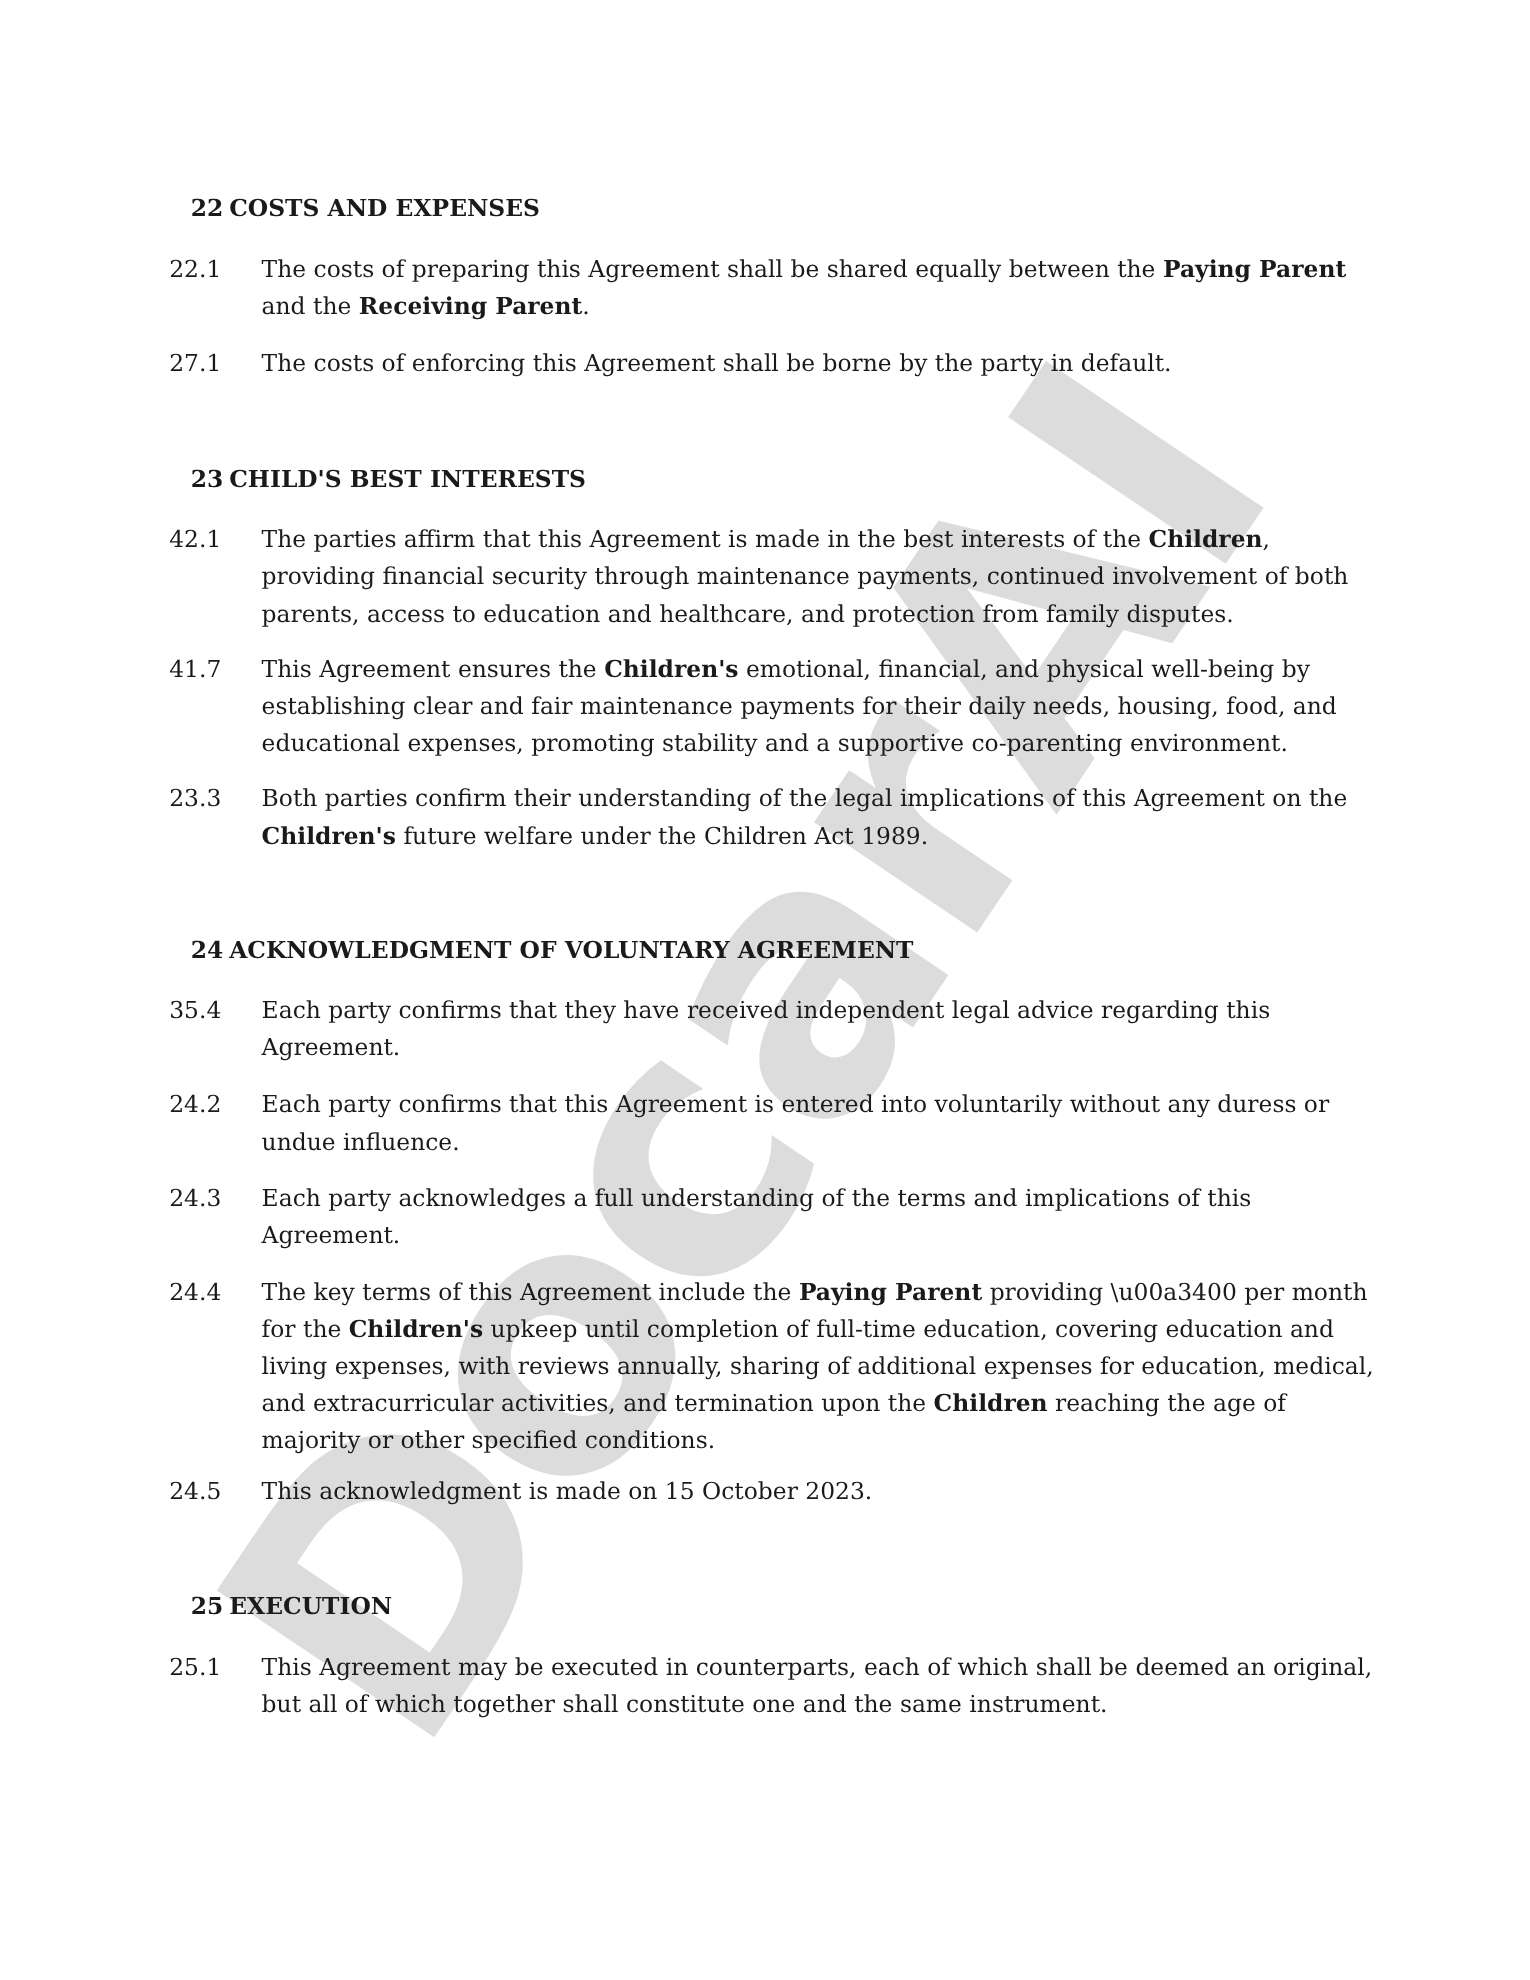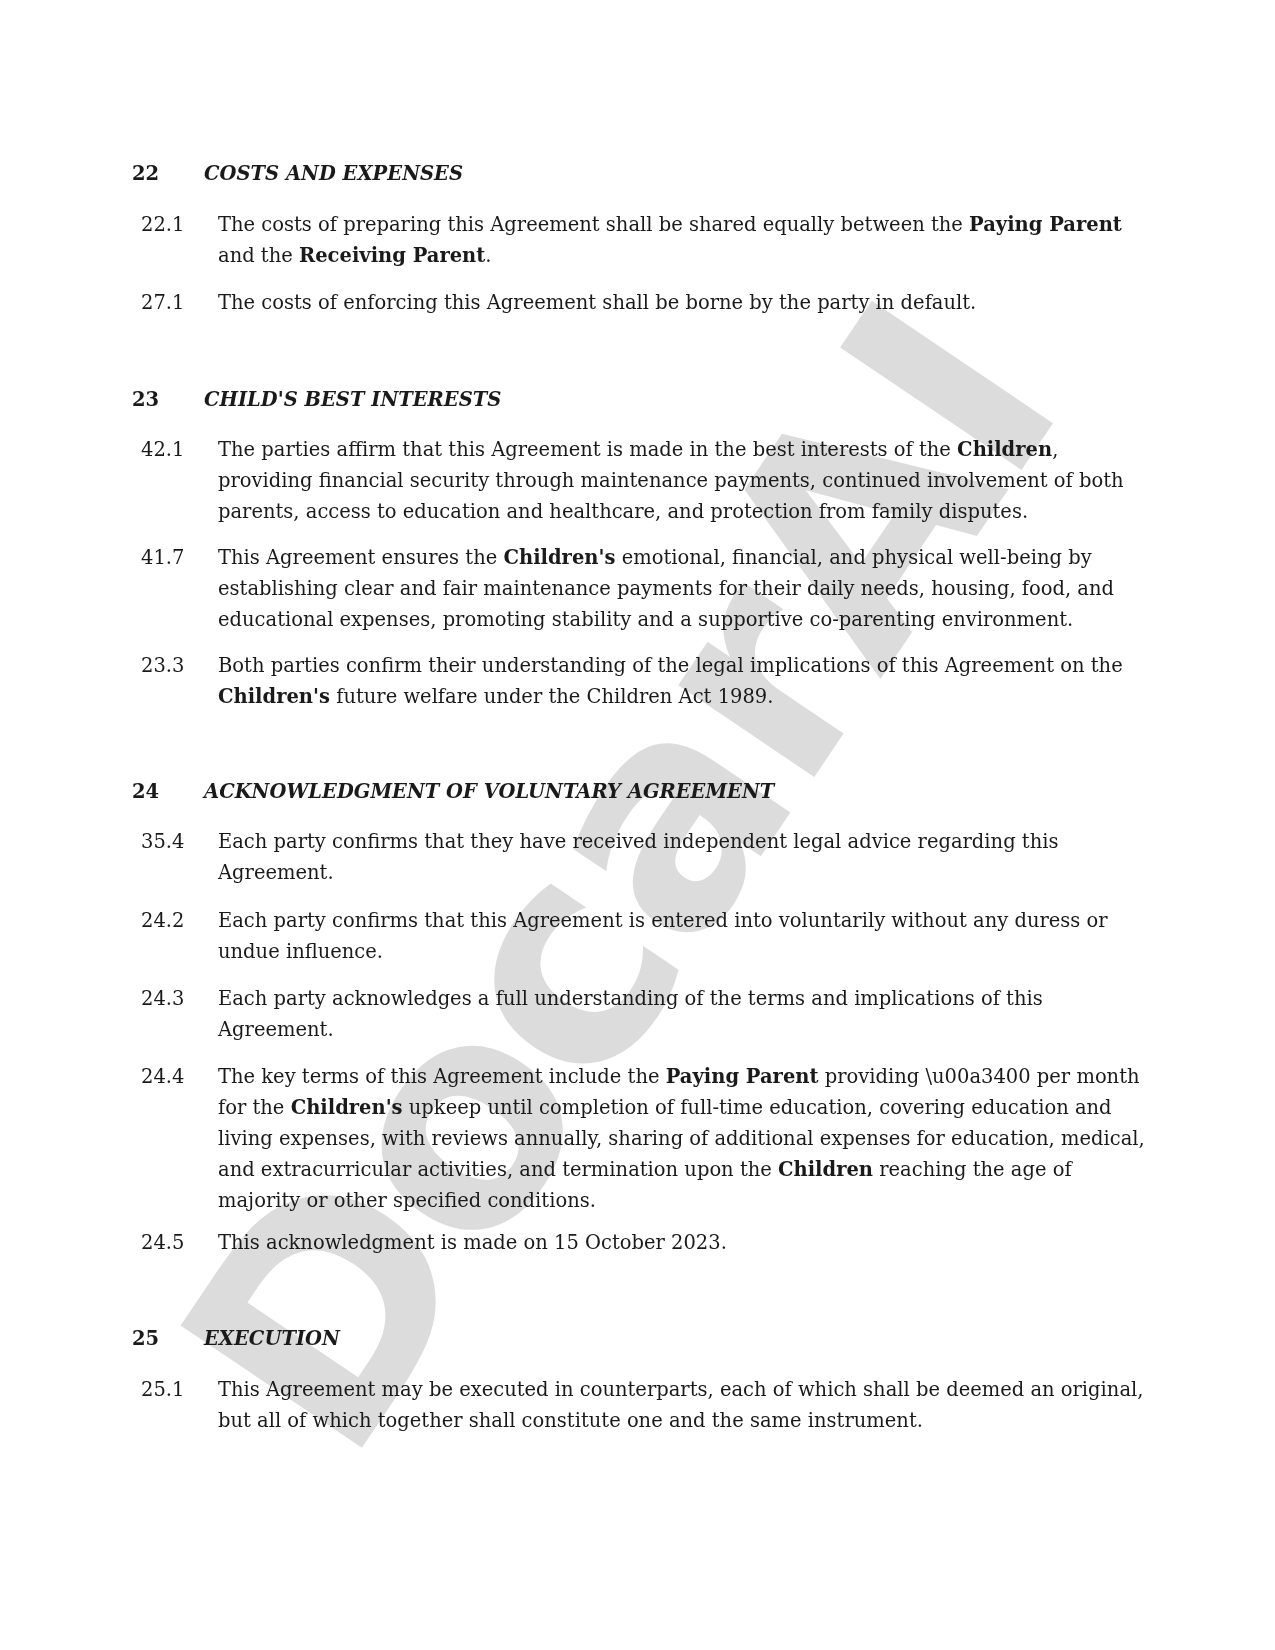--- a/index.html
+++ b/index.html
@@ -4,22 +4,22 @@
 <style>
   html, body { margin: 0; padding: 0; background: #ffffff; }
   body { width: 1275px; height: 1650px; position: relative; overflow: hidden;
          font-family: "DejaVu Serif", serif; color: #1a1a1a; }
   .page { position: absolute; left: 0; top: 0; width: 1275px; height: 1650px; }
   .watermark { position: absolute; left: 620px; top: 880px; transform: translate(-50%, -50%) rotate(-56deg);
                font-family: "DejaVu Sans", sans-serif; font-weight: bold; font-size: 300px;
                color: #dcdcdc; white-space: nowrap; letter-spacing: -6px; z-index: 0; pointer-events: none; }
   .content { position: absolute; left: 0; top: 0; width: 100%; z-index: 1; }
   .heading { position: absolute; left: 0; width: 100%; font-weight: bold; font-size: 19.5px; }
-  .heading .num { position: absolute; left: 132px; width: 44px; text-align: left; }
-  .heading .title { position: absolute; left: 204px; font-style: italic; }
+  .heading .num { position: absolute; left: 142px; width: 44px; text-align: right; }
+  .heading .title { position: absolute; left: 191px; }
   .clause { position: absolute; left: 0; width: 100%; font-size: 19.5px; line-height: 31px; }
   .clause .num { position: absolute; left: 141px; text-align: right; }
   .clause .text { position: absolute; left: 218px; width: 930px; }
   b { font-weight: bold; }
 </style>
 </head>
 <body>
 
 <div class="page">
   <div class="watermark">DocarAI</div>

